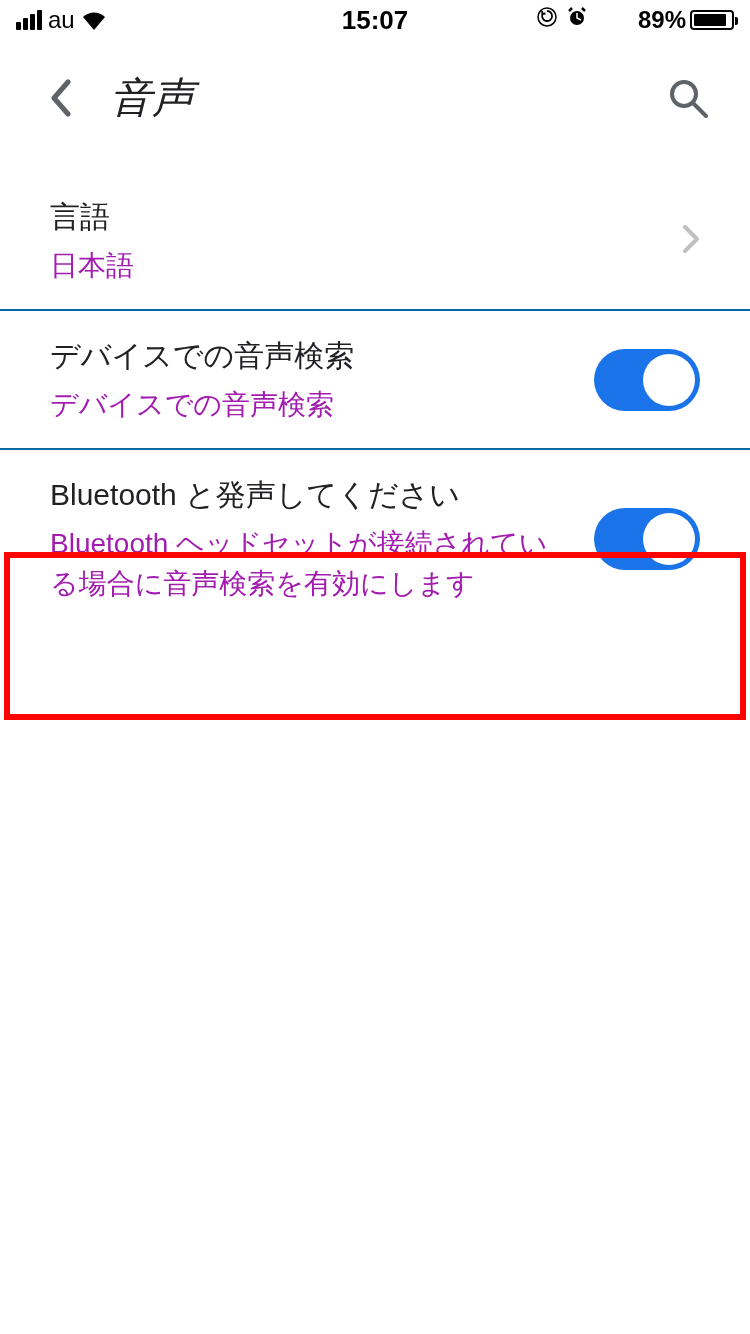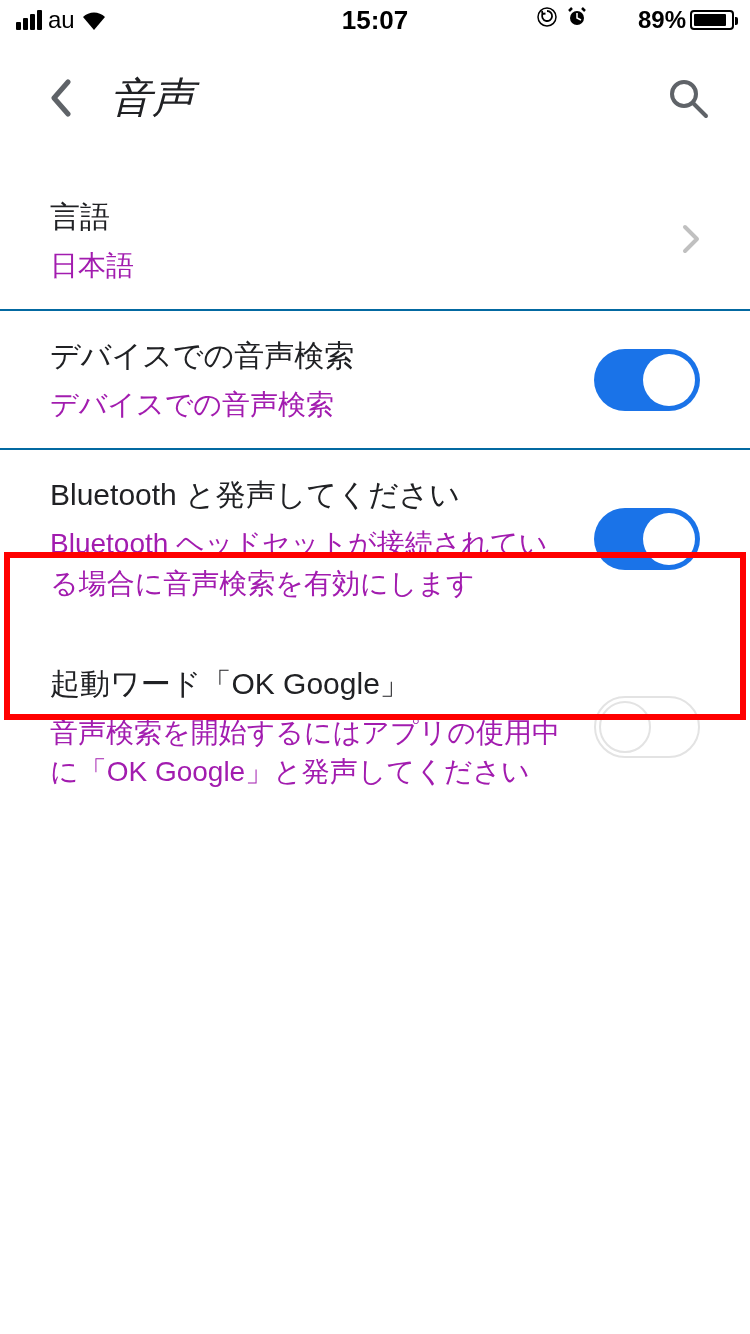--- a/index.html
+++ b/index.html
@@ -279,25 +279,16 @@
   <div class="setting-row row-no-border">
     <div class="setting-text">
       <div class="setting-title">Bluetooth と発声してください</div>
       <div class="setting-subtitle">Bluetooth ヘッドセットが接続されている場合に音声検索を有効にします</div>
     </div>
     <div class="toggle toggle-on">
       <div class="toggle-knob"></div>
     </div>
   </div>
 
-  <div class="setting-row row-no-border" style="padding-top:36px;">
-    <div class="setting-text">
-      <div class="setting-title">起動ワード「OK Google」</div>
-      <div class="setting-subtitle">音声検索を開始するにはアプリの使用中に「OK Google」と発声してください</div>
-    </div>
-    <div class="toggle toggle-off">
-      <div class="toggle-knob"></div>
-    </div>
-  </div>
 
 </div>
 
 <div class="highlight-box"></div>
 
 </body></html>

